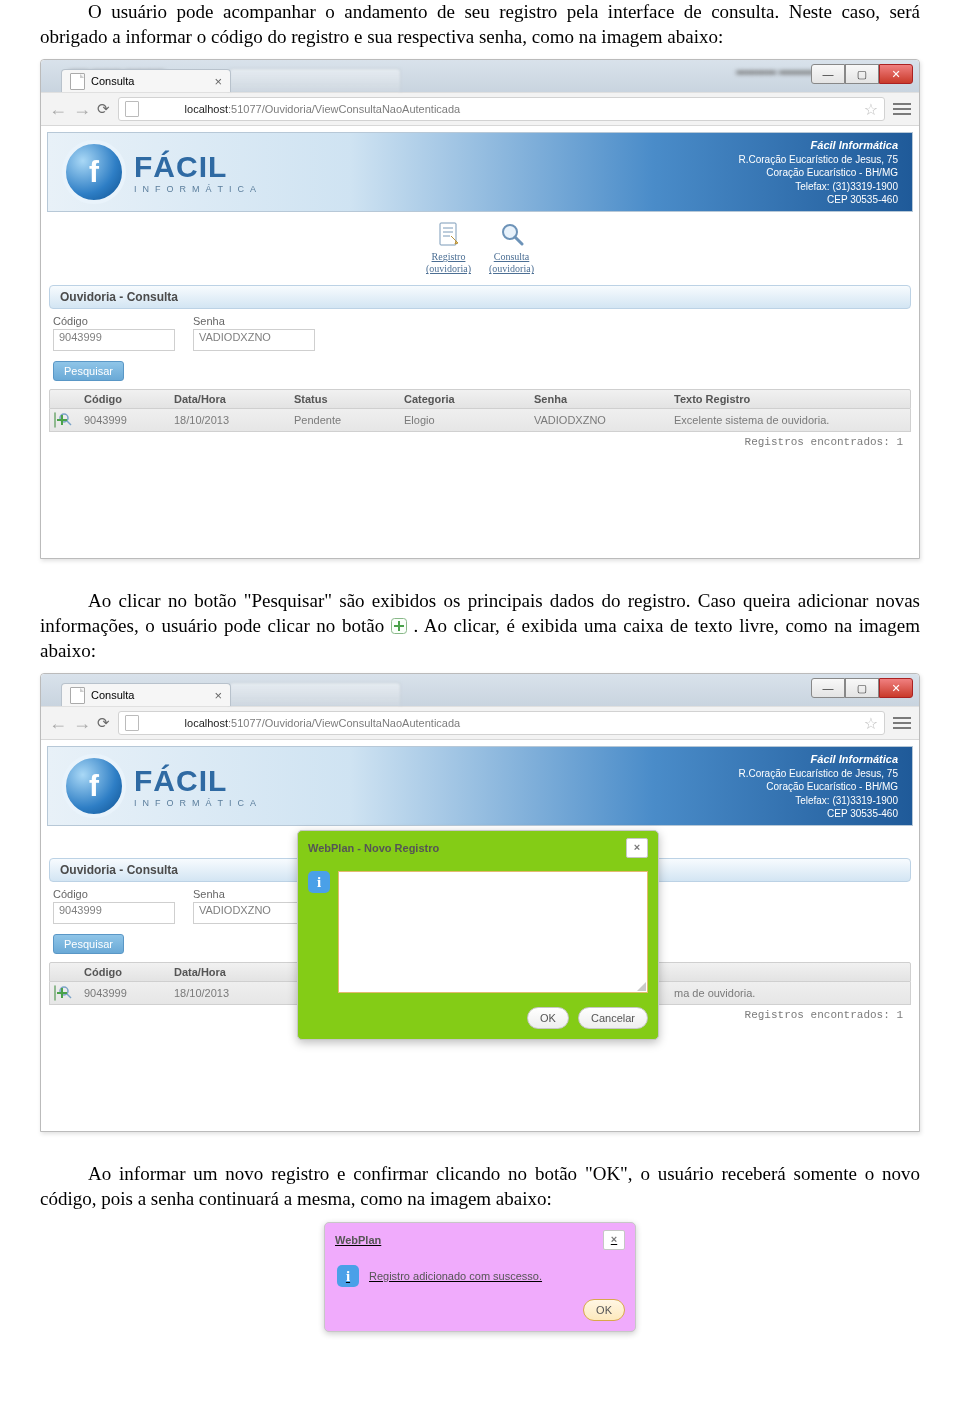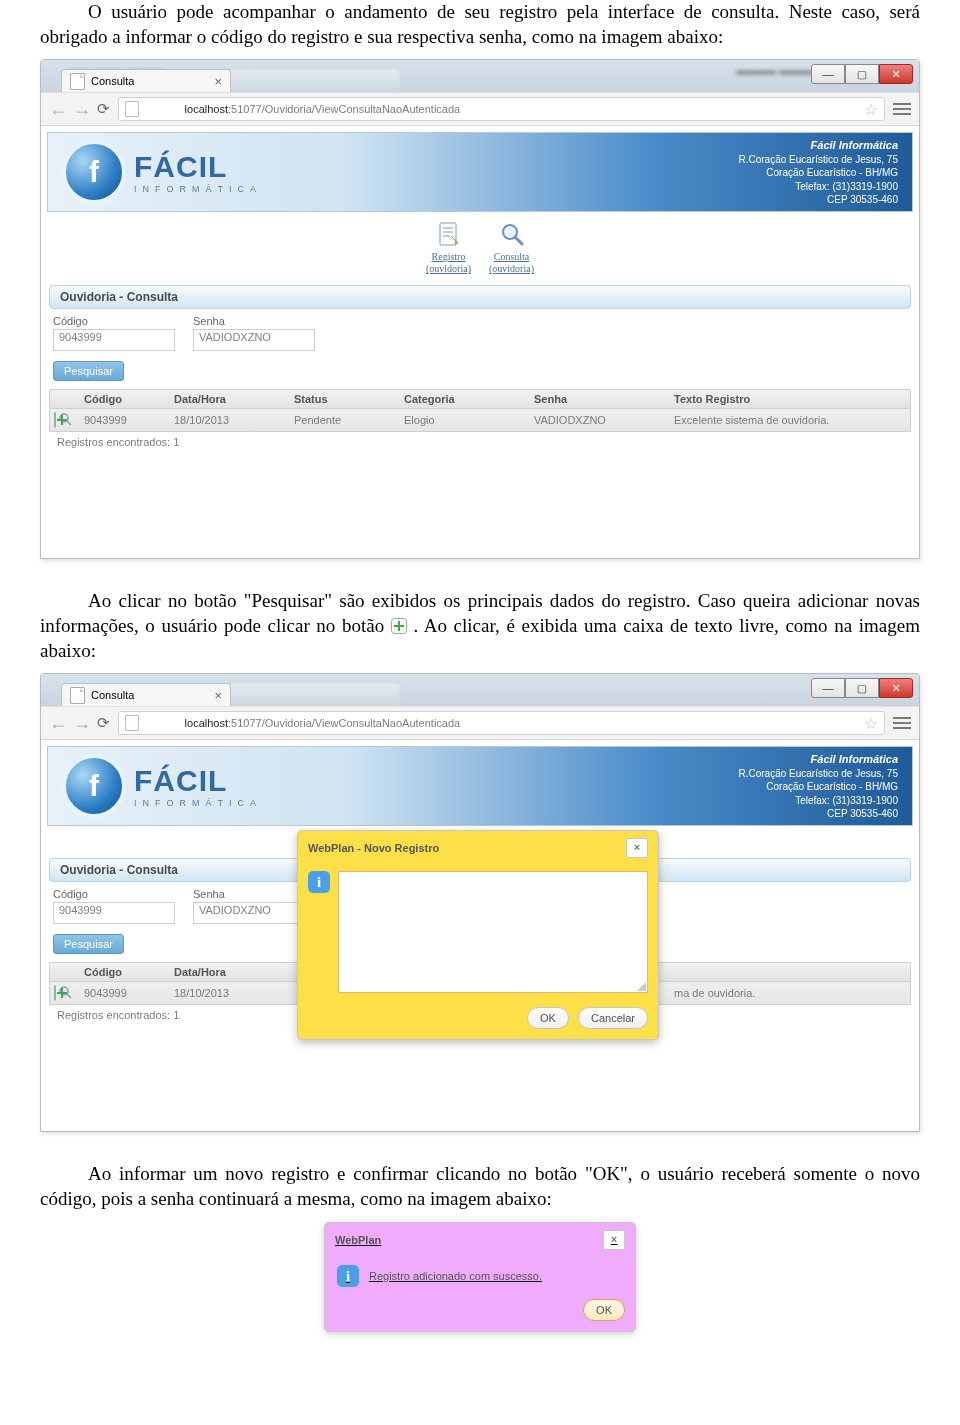--- a/index.html
+++ b/index.html
@@ -273,32 +273,32 @@
     position:relative;
   }
   .add-icon-sm::before,.add-icon-sm::after{
     content:'';position:absolute;background:#4aa24a;
   }
   .add-icon-sm::before{left:6px;top:2px;width:2px;height:10px;}
   .add-icon-sm::after{left:2px;top:6px;width:10px;height:2px;}
   .mag-icon-sm svg{width:14px;height:14px;}
 
   .result-count{
-    text-align:left;color:#7c7c7c;font-size:11px;padding:4px 10px;
+    text-align:right;color:#7c7c7c;font-size:11px;padding:4px 10px;font-family:Liberation Mono, monospace;
   }
 
   
   .modal-wrap{
     position:relative;
   }
   .modal{
     position:absolute;
     left:250px; top:-28px;
     width:360px;
-    background:#fde047;
+    background:#84cc16;
     border:1px solid #c7c7c7;
     border-radius:5px;
     box-shadow:0 3px 10px rgba(0,0,0,0.25);
     font-family:Verdana,sans-serif;
   }
   .modal-title{
     padding:7px 10px;font-weight:bold;color:#555;font-size:11px;
     display:flex;align-items:center;
   }
   .modal-close{

